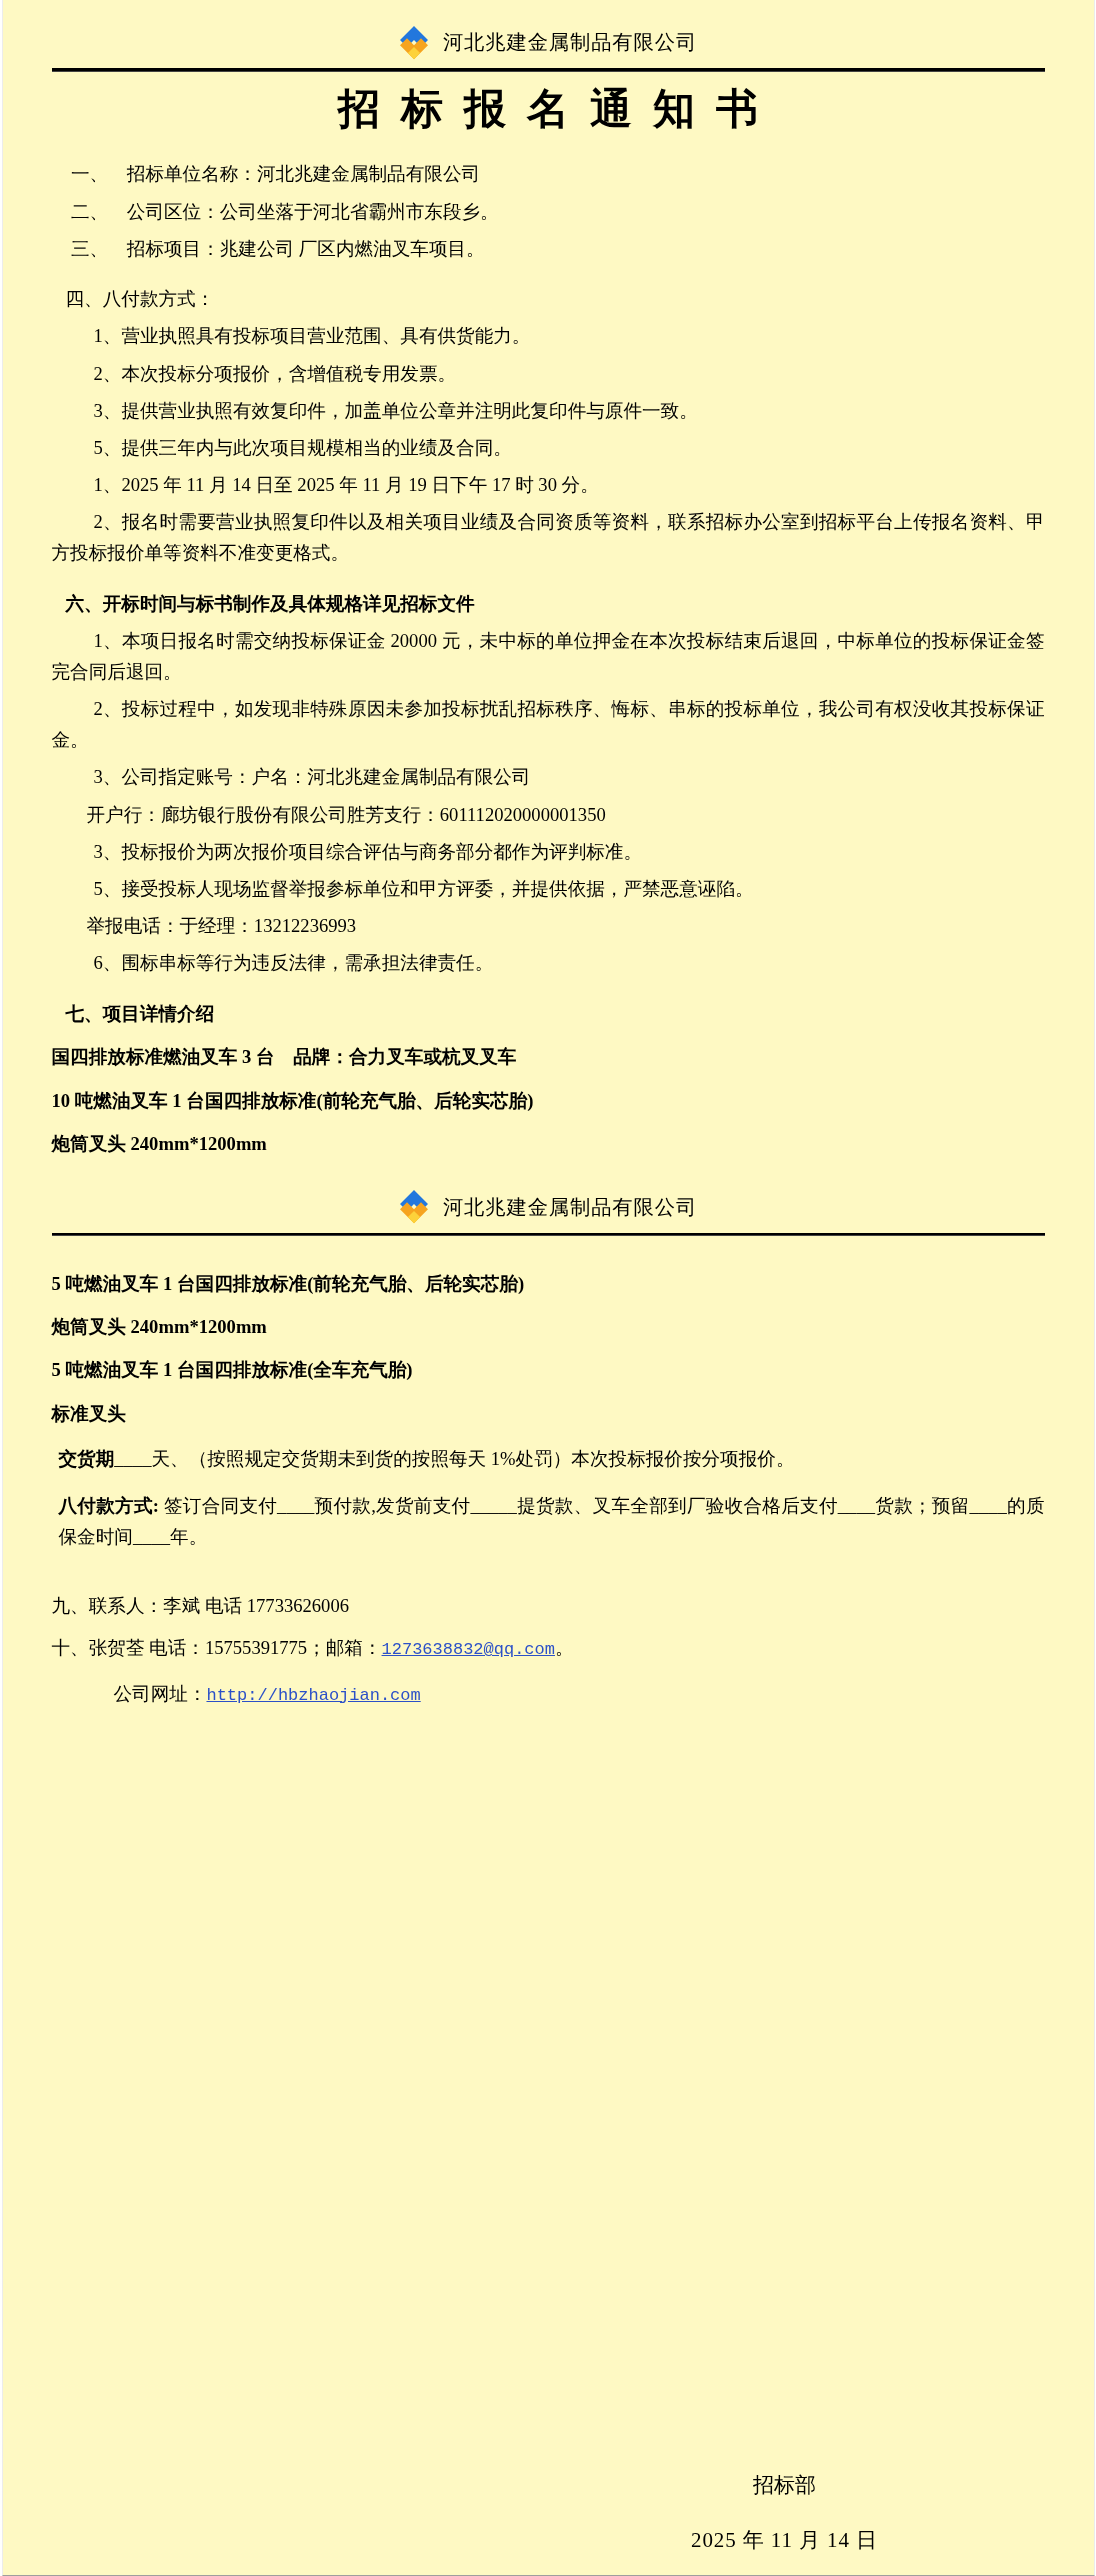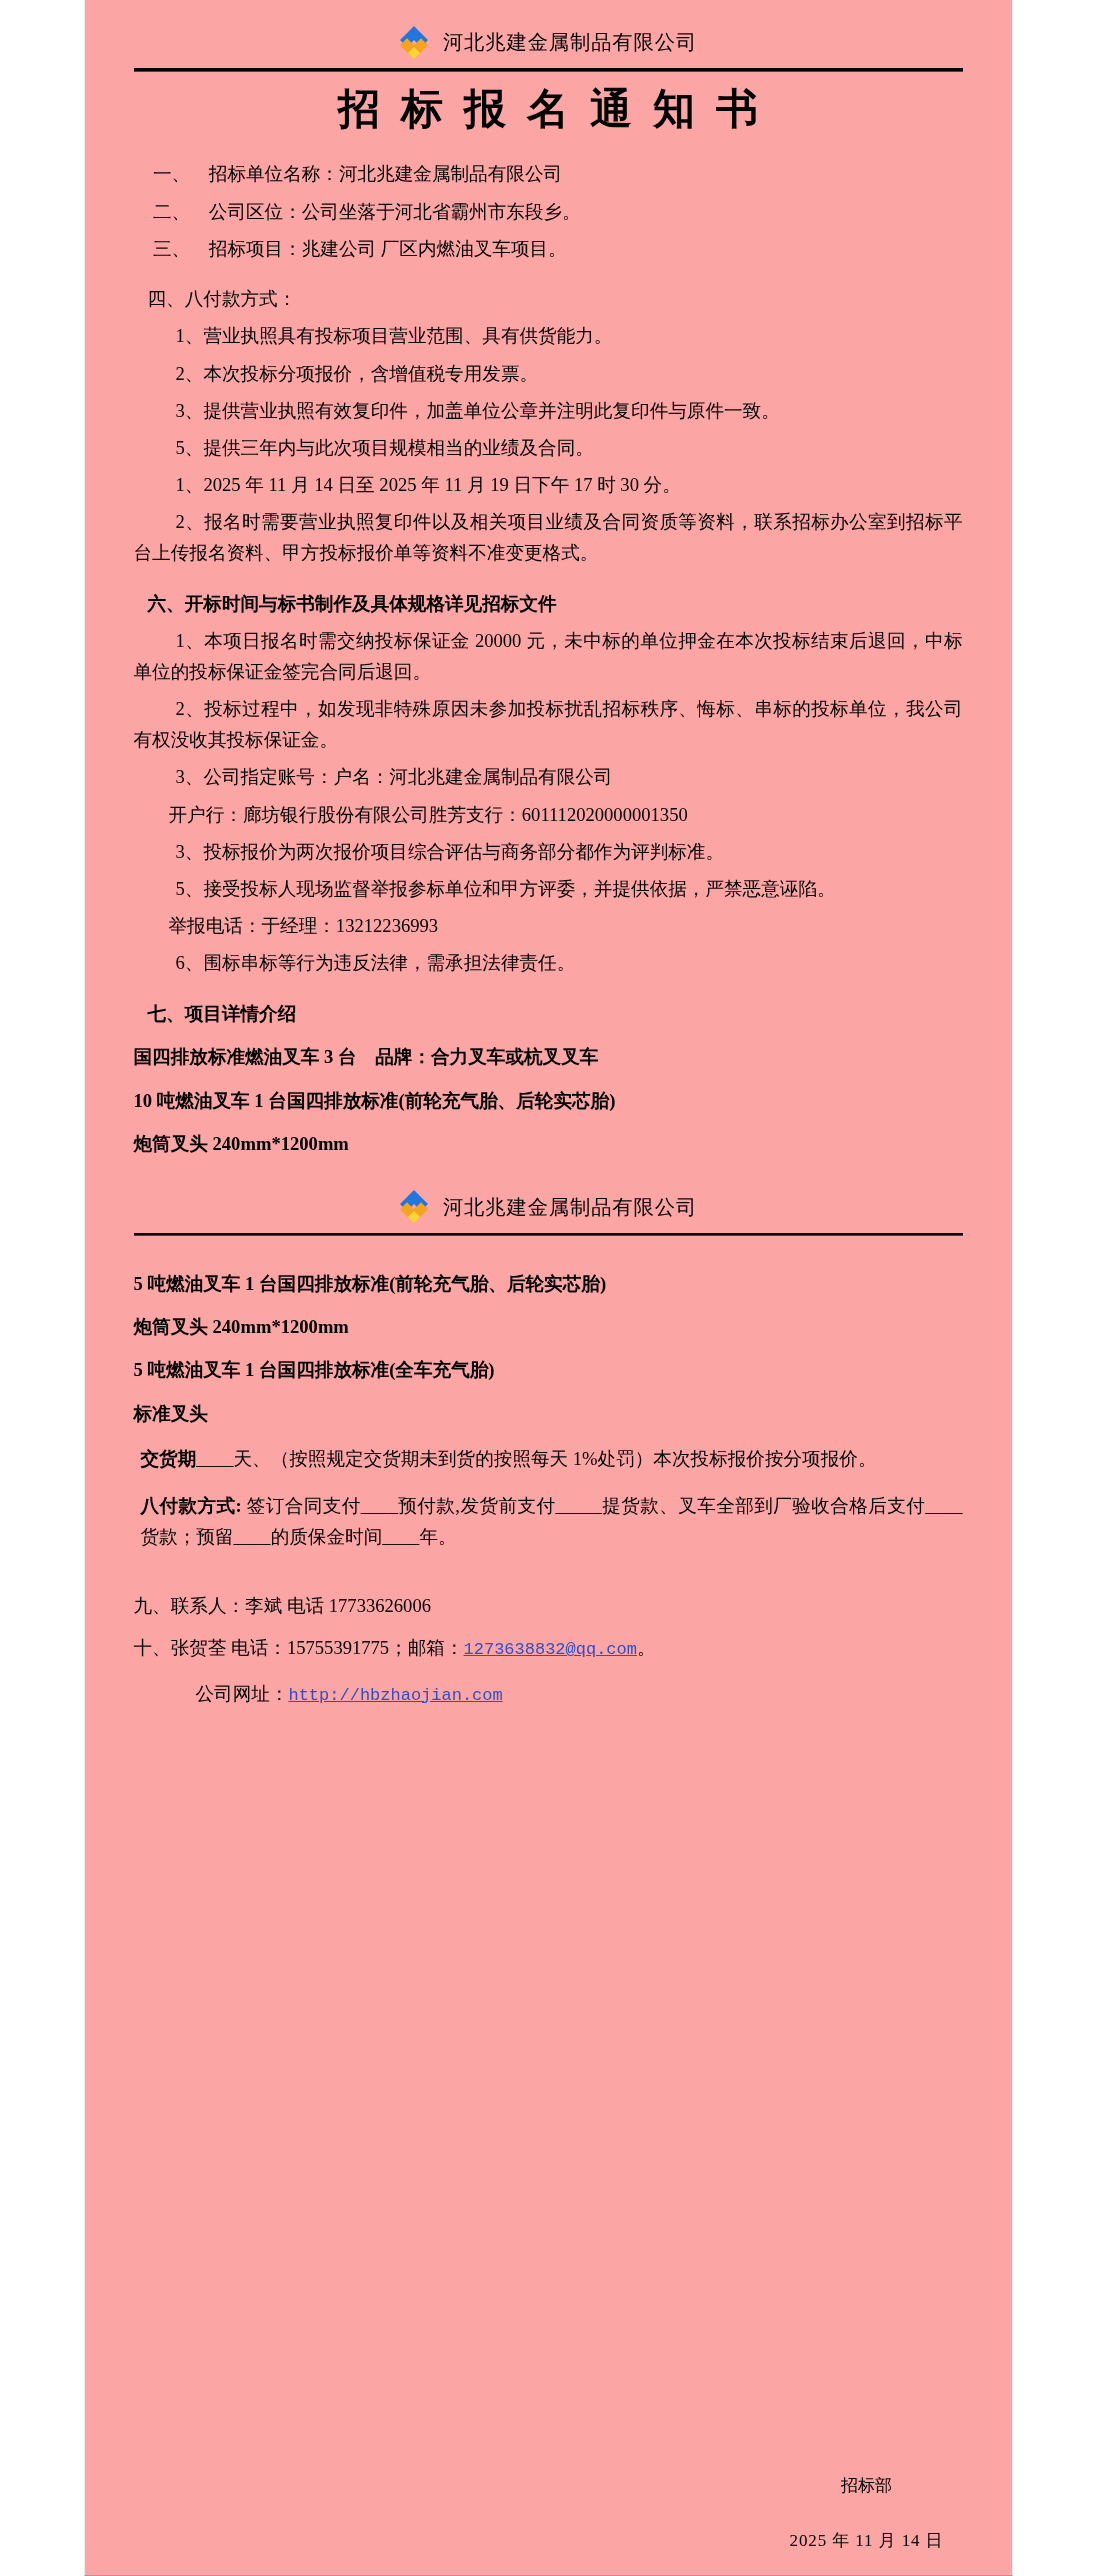--- a/index.html
+++ b/index.html
@@ -1,23 +1,23 @@
 <!DOCTYPE html>
 <html style="font-size:14px"><head>
 <meta charset="utf-8">
 <style>
   html,body{margin:0;padding:0;background:#ffffff;}
   .page{
     position:relative;
-    width:929px;
+    width:1093px;
     height:2576px;
     box-sizing:border-box;
     margin:0 auto;
     padding:21px 49px 0 49px;
-    background:#fca5a5;
+    background:#fef9c3;
     border-left:0.9px solid #ececec;
     border-right:0.9px solid #ececec;
     border-bottom:1.8px solid #9e9e9e;
     font-family:"Liberation Serif","DejaVu Serif",serif;
     color:#000000;
     overflow:hidden;
   }
   .doc-header{
     display:flex;
     align-items:center;
@@ -68,21 +68,21 @@
     font-family:"Liberation Mono","DejaVu Sans Mono",monospace;
     font-size:17px;
     cursor:pointer;
   }
   .doc-footer{
     position:absolute;
     left:654px;
     width:256px;
     bottom:19.5px;
     text-align:center;
-    font-size:17px;
+    font-size:21px;
   }
   .doc-footer .dept{margin-bottom:24px;line-height:31px;}
   .doc-footer .date{line-height:31px;letter-spacing:0.9px;}
 </style>
 </head>
 <body>
 
 <div class="page">
 
   <div class="doc-header">

